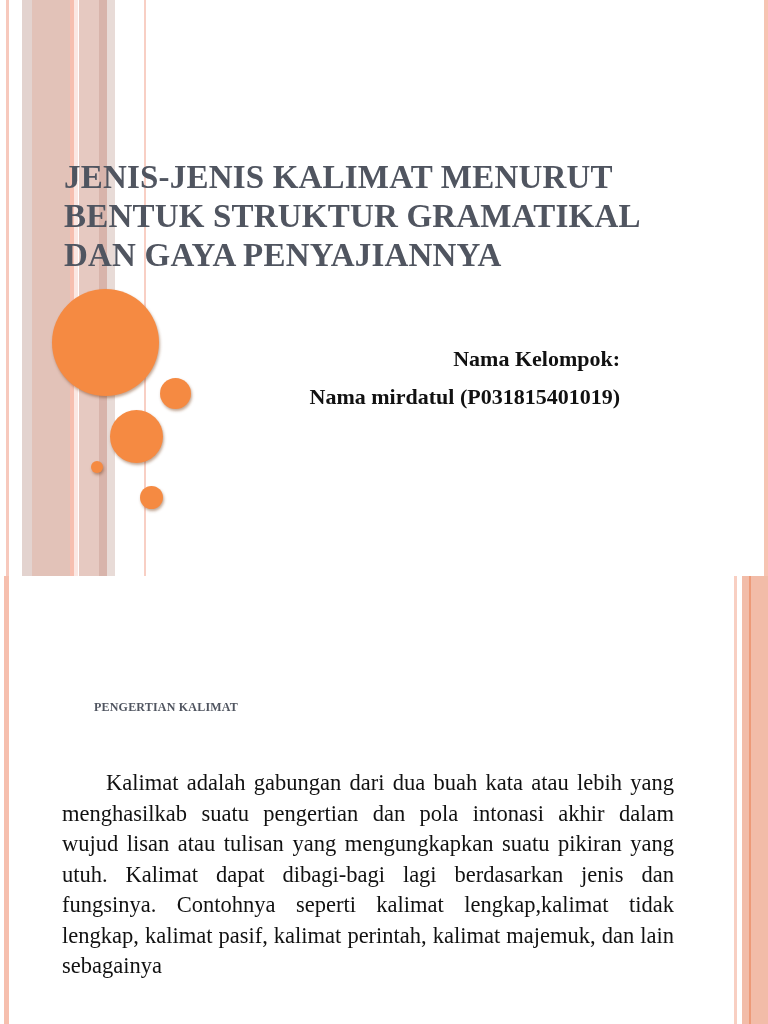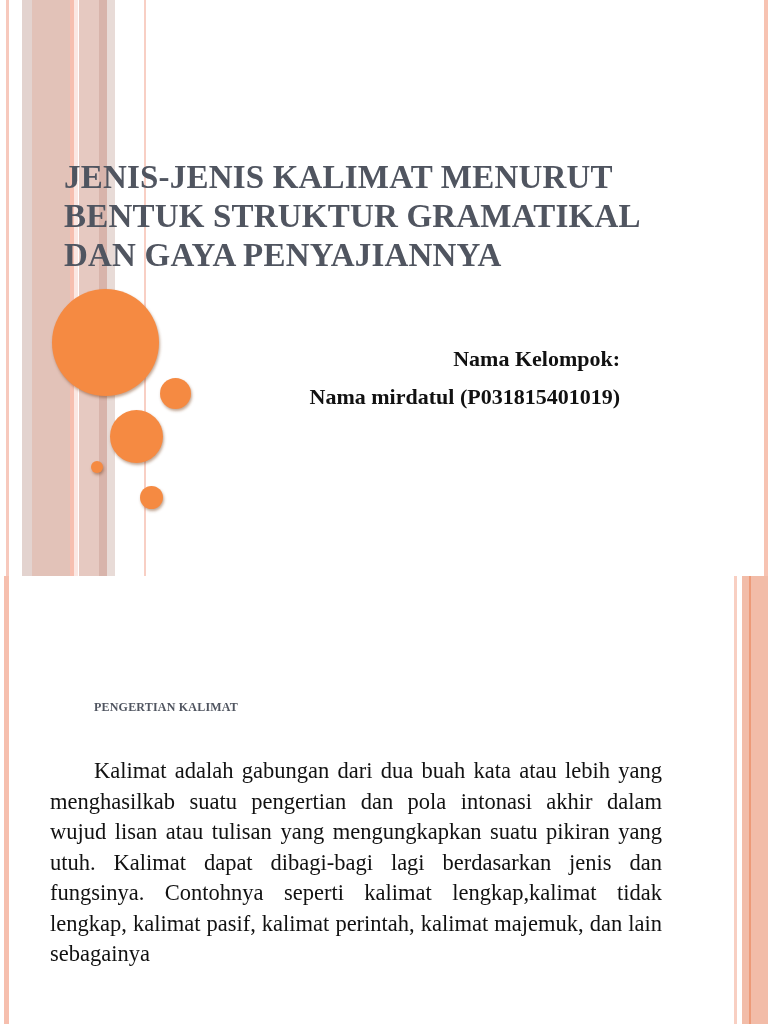--- a/index.html
+++ b/index.html
@@ -101,21 +101,21 @@
       color: #505560;
       white-space: nowrap;
       padding-left: 48px;
     }
 
     .body-text {
       position: absolute;
       left: 46px;
       top: 176px;
       width: 612px;
-      margin: 4px;
+      margin: 16px;
       font-family: "Liberation Serif", serif;
       font-size: 22.5px;
       line-height: 30.5px;
       color: #111111;
       text-align: justify;
       text-indent: 44px;
     }
   </style>
 </head>
 <body>

